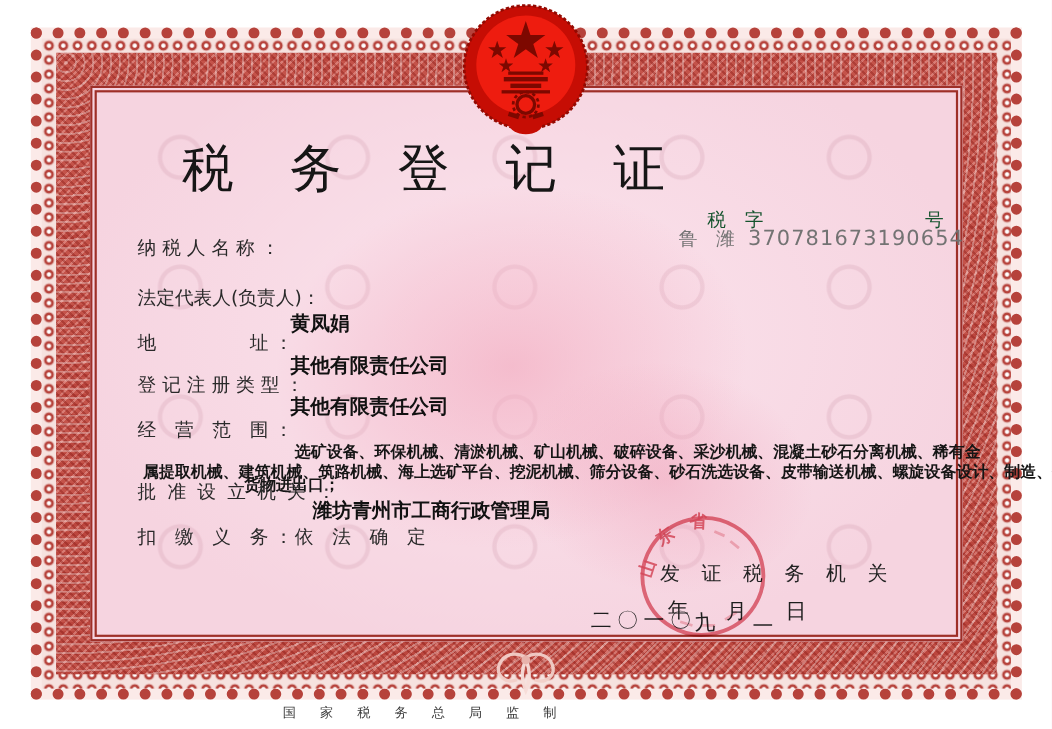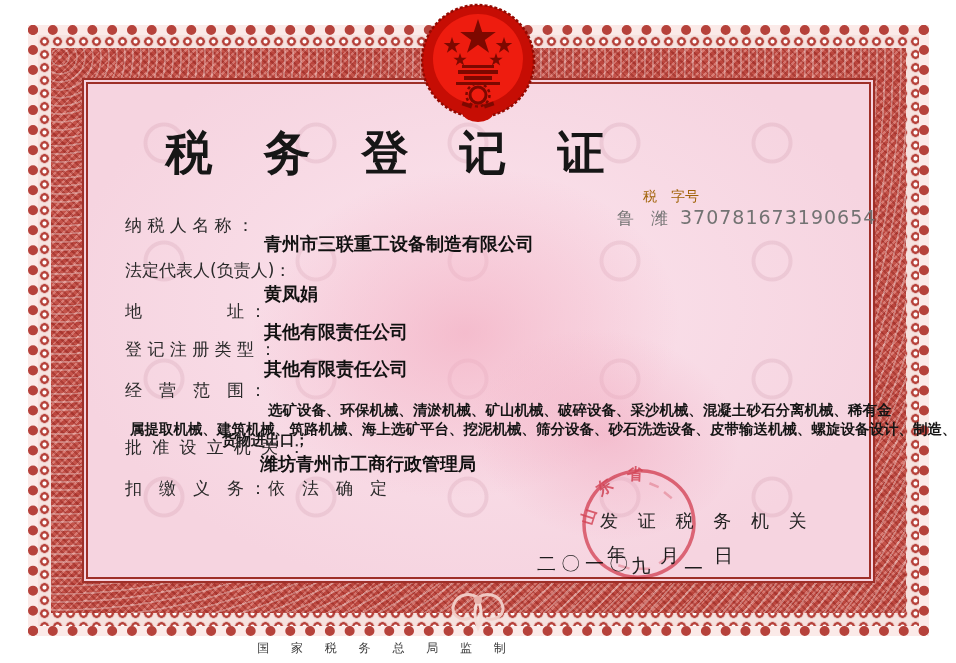--- a/index.html
+++ b/index.html
@@ -46,23 +46,23 @@
     border-radius:46% 54% 50% 50%;transform:rotate(-7deg);}
   .blob2{left:470px;top:330px;width:270px;height:210px;
     background:radial-gradient(closest-side,rgba(240,166,188,.55),transparent 100%);
     border-radius:52% 48% 55% 45%;transform:rotate(10deg);}
   
   .emblem{position:absolute;left:415px;top:3px;width:126px;height:122px;z-index:6;}
   
   .content{position:absolute;left:0;top:0;width:956px;height:663px;z-index:5;}
   .abs{position:absolute;white-space:nowrap;}
   .title{left:0;top:122px;width:772px;text-align:center;
-    font-size:47px;font-weight:bold;letter-spacing:2px;color:#161616;}
-  .serial-line1{left:643px;top:188px;width:215px;display:flex;justify-content:flex-start;
-    font-size:14px;color:#a16207;}
+    font-size:47px;font-weight:normal;letter-spacing:2px;color:#161616;}
+  .serial-line1{left:643px;top:188px;width:215px;display:flex;justify-content:space-between;
+    font-size:17px;color:#14532d;}
   .serial-line2{left:617px;top:206px;font-size:17px;color:#737373;}
   .serial-number{font-size:19px;letter-spacing:1px;margin-left:12px;}
   .lab{font-size:17px;color:#2a2a2a;}
   .val{font-size:18px;font-weight:bold;color:#111;}
   .scope{font-size:14.5px;font-weight:bold;color:#151515;}
   .issuer{font-size:18px;letter-spacing:7px;color:#222;}
   .date-ch{font-size:19px;color:#1d1d1d;}
   .footer{left:0;top:640px;width:772px;text-align:center;
     font-size:12px;letter-spacing:9px;color:#3a3a3a;}
   
@@ -122,38 +122,37 @@
 
   <div class="abs serial-line1">
     <span>税　字</span>
     <span>号</span>
   </div>
   <div class="abs serial-line2">
     <span>鲁　潍</span><span class="serial-number">370781673190654</span>
   </div>
 
   <div class="abs lab" style="left:125px;top:214px;">纳 税 人 名 称 ：</div>
-  <div class="abs val" style="left:264px;top:232px;">青州市三联重工设备制造有限公司</div>
 
   <div class="abs lab" style="left:125px;top:259px;">法定代表人(负责人)：</div>
   <div class="abs val" style="left:264px;top:282px;">黄凤娟</div>
 
   <div class="abs lab" style="left:125px;top:300px;">地　　　　　址 ：</div>
   <div class="abs val" style="left:264px;top:320px;">其他有限责任公司</div>
 
   <div class="abs lab" style="left:125px;top:338px;">登 记 注 册 类 型 ：</div>
   <div class="abs val" style="left:264px;top:357px;">其他有限责任公司</div>
 
   <div class="abs lab" style="left:125px;top:379px;">经　营　范　围 ：</div>
   <div class="abs scope" style="left:268px;top:401px;">选矿设备、环保机械、清淤机械、矿山机械、破碎设备、采沙机械、混凝土砂石分离机械、稀有金</div>
   <div class="abs scope" style="left:130px;top:420px;">属提取机械、建筑机械、筑路机械、海上选矿平台、挖泥机械、筛分设备、砂石洗选设备、皮带输送机械、螺旋设备设计、制造、销售</div>
   <div class="abs scope" style="left:222px;top:431px;">货物进出口；</div>
 
   <div class="abs lab" style="left:125px;top:436px;font-family:Liberation Mono, monospace;">批 准 设 立 机 关 ：</div>
-  <div class="abs val" style="left:260px;top:452px;">潍坊青州市工商行政管理局</div>
+  <div class="abs val" style="left:284px;top:452px;">潍坊青州市工商行政管理局</div>
 
   <div class="abs lab" style="left:125px;top:477px;">扣　缴　义　务 ：</div>
   <div class="abs lab" style="left:268px;top:477px;">依　法　确　定</div>
 
   <div class="abs issuer" style="left:600px;top:509px;">发 证 税 务 机 关</div>
 
   <div class="abs date-ch" style="left:537px;top:551px;letter-spacing:5px;">二〇一〇</div>
   <div class="abs date-ch" style="left:607px;top:542px;">年</div>
   <div class="abs date-ch" style="left:631px;top:553px;transform:rotate(-4deg);">九</div>
   <div class="abs date-ch" style="left:660px;top:543px;">月</div>

